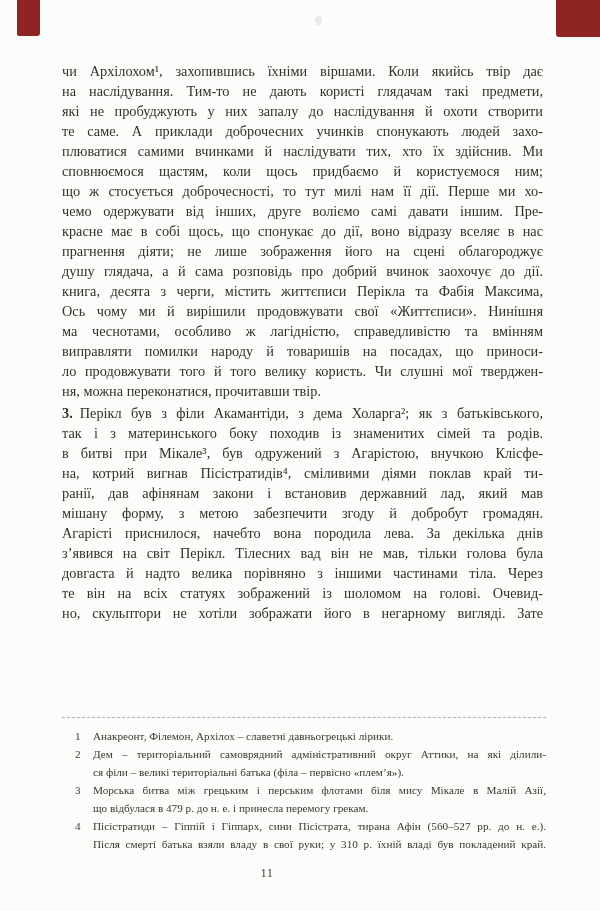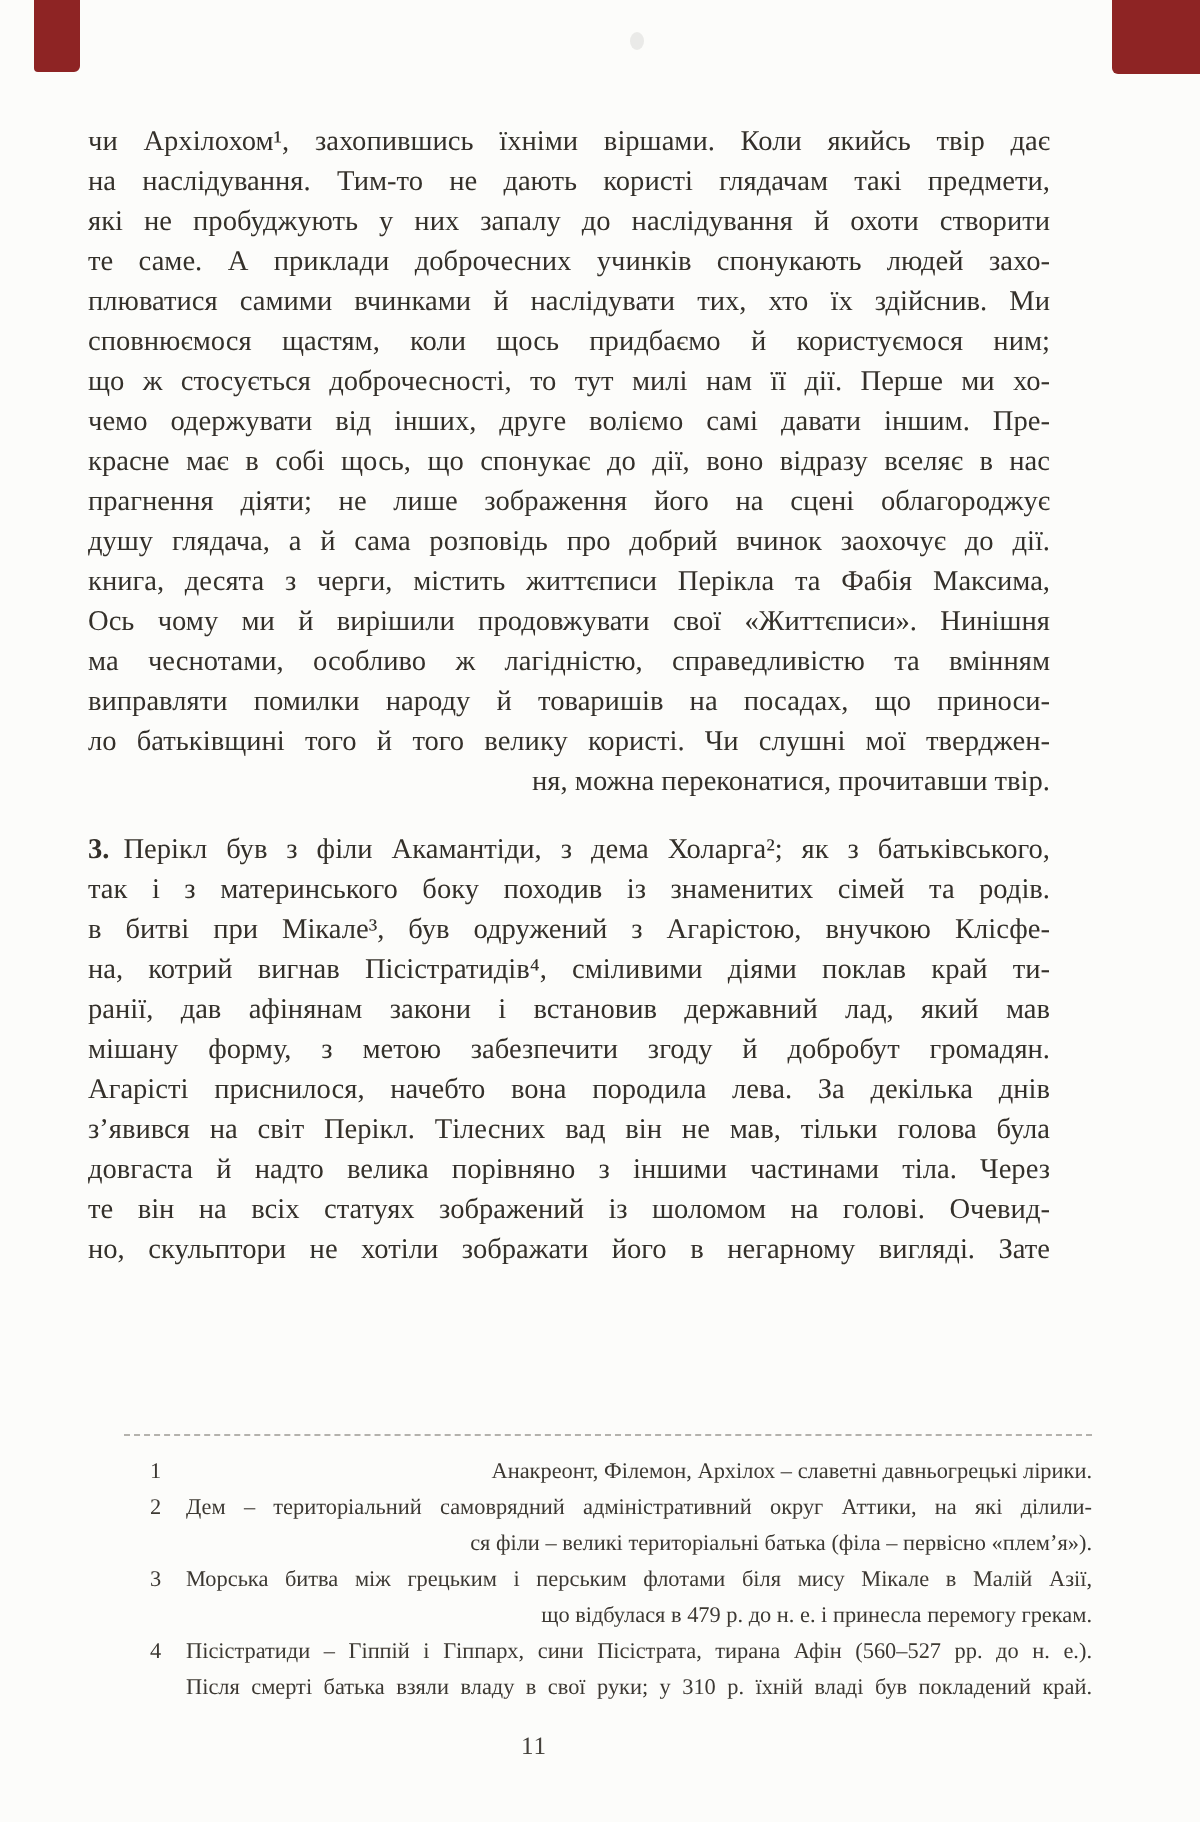--- a/index.html
+++ b/index.html
@@ -27,38 +27,38 @@
   .speck {
     position: absolute;
     left: 315px; top: 16px;
     width: 7px; height: 9px;
     background: #e3e3df;
     border-radius: 50%;
     opacity: .7;
   }
   .textblock {
     position: absolute;
-    left: 44px;
+    left: 62px;
     top: 61px;
     width: 481px;
     font-size: 14.3px;
     line-height: 20px;
   }
   .ln {
     height: 20px;
     overflow: hidden;
     white-space: normal;
   }
   .j {
     text-align: justify;
     text-align-last: justify;
     text-justify: inter-word;
   }
-  .lft { text-align: right; }
-  .para3 { margin-top: 14px; }
+  .lft { text-align: left; }
+  .para3 { margin-top: 2px; }
   .secnum {
     font-weight: bold;
     margin-right: 7px;
   }
   .fnrule {
     position: absolute;
     left: 62px;
     top: 717px;
     width: 484px;
     height: 0;
@@ -116,21 +116,21 @@
       <div class="ln j">сповнюємося щастям, коли щось придбаємо й користуємося ним;</div>
       <div class="ln j">що ж стосується доброчесності, то тут милі нам її дії. Перше ми хо-</div>
       <div class="ln j">чемо одержувати від інших, друге воліємо самі давати іншим. Пре-</div>
       <div class="ln j">красне має в собі щось, що спонукає до дії, воно відразу вселяє в нас</div>
       <div class="ln j">прагнення діяти; не лише зображення його на сцені облагороджує</div>
       <div class="ln j">душу глядача, а й сама розповідь про добрий вчинок заохочує до дії.</div>
       <div class="ln j">книга, десята з черги, містить життєписи Перікла та Фабія Максима,</div>
       <div class="ln j">Ось чому ми й вирішили продовжувати свої «Життєписи». Нинішня</div>
       <div class="ln j">ма чеснотами, особливо ж лагідністю, справедливістю та вмінням</div>
       <div class="ln j">виправляти помилки народу й товаришів на посадах, що приноси-</div>
-      <div class="ln j">ло батьківщині того й того велику користі. Чи слушні мої тверджен-</div>
+      <div class="ln j">ло продовжувати того й того велику користь. Чи слушні мої тверджен-</div>
       <div class="ln lft">ня, можна переконатися, прочитавши твір.</div>
     </div>
 
     <div class="para para3">
       <div class="ln j"><b class="secnum">3.</b><span>Перікл був з філи Акамантіди, з дема Холарга²; як з батьківського,</span></div>
       <div class="ln j">так і з материнського боку походив із знаменитих сімей та родів.</div>
       <div class="ln j">в битві при Мікале³, був одружений з Агарістою, внучкою Клісфе-</div>
       <div class="ln j">на, котрий вигнав Пісістратидів⁴, сміливими діями поклав край ти-</div>
       <div class="ln j">ранії, дав афінянам закони і встановив державний лад, який мав</div>
       <div class="ln j">мішану форму, з метою забезпечити згоду й добробут громадян.</div>

